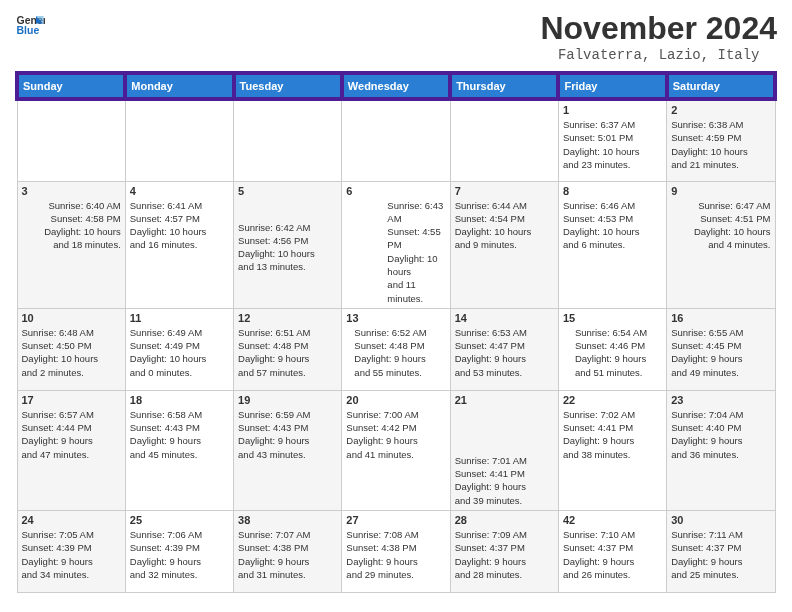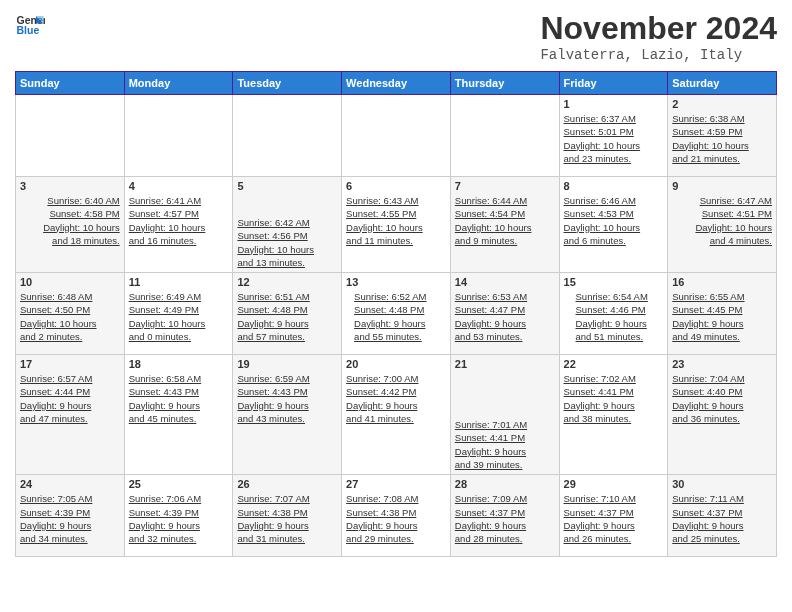--- a/index.html
+++ b/index.html
@@ -23,21 +23,21 @@
     .logo {
       display: flex;
       align-items: center;
       gap: 4px;
     }
     .logo-icon {
       width: 30px;
       height: 30px;
     }
     .title-block {
-      text-align: left;
+      text-align: center;
     }
     .month-title {
       font-size: 32px;
       font-weight: bold;
       color: #333;
     }
     .subtitle {
       font-size: 14px;
       color: #555;
       font-family: Liberation Mono, monospace;
@@ -47,21 +47,21 @@
       border-collapse: collapse;
       table-layout: fixed;
     }
     th {
       background-color: #2a7fd4;
       color: white;
       font-size: 11px;
       font-weight: bold;
       padding: 5px 4px;
       text-align: left;
-      border: 1px solid #4c1d95;
+      border: 4px solid #4c1d95;
     }
     td {
       border: 1px solid #ccc;
       vertical-align: top;
       padding: 3px 4px;
       font-size: 9.5px;
       color: #333;
       height: 82px;
       background: #fff;
     }
@@ -72,21 +72,20 @@
       background-color: #ffffff;
     }
     .day-num {
       font-weight: bold;
       font-size: 11px;
       display: block;
       margin-bottom: 2px;
     }
     .day-info {
       line-height: 1.4;
-      text-decoration: underline;
     }
     .empty {
       background: #fff !important;
     }
   </style>
 </head>
 <body>
 
 <div class="container">
   <div class="header">
@@ -155,21 +154,21 @@
           </td>
           <td>
             <span class="day-num">5</span>
             <div class="day-info" style="white-space: pre-line; margin-top: 24px;">Sunrise: 6:42 AM
 Sunset: 4:56 PM
 Daylight: 10 hours
 and 13 minutes.</div>
           </td>
           <td>
             <span class="day-num">6</span>
-            <div class="day-info" style="white-space: pre-line;">Sunrise: 6:43 AM
+            <div class="day-info" style="white-space: pre-line; margin-left: 41px;">Sunrise: 6:43 AM
 Sunset: 4:55 PM
 Daylight: 10 hours
 and 11 minutes.</div>
           </td>
           <td>
             <span class="day-num">7</span>
             <div class="day-info" style="white-space: pre-line;">Sunrise: 6:44 AM
 Sunset: 4:54 PM
 Daylight: 10 hours
 and 9 minutes.</div>
@@ -300,42 +299,42 @@
 and 34 minutes.</div>
           </td>
           <td>
             <span class="day-num">25</span>
             <div class="day-info" style="white-space: pre-line;">Sunrise: 7:06 AM
 Sunset: 4:39 PM
 Daylight: 9 hours
 and 32 minutes.</div>
           </td>
           <td>
-            <span class="day-num">26</span>
+            <span class="day-num">38</span>
             <div class="day-info" style="white-space: pre-line;">Sunrise: 7:07 AM
 Sunset: 4:38 PM
 Daylight: 9 hours
 and 31 minutes.</div>
           </td>
           <td>
             <span class="day-num">27</span>
             <div class="day-info" style="white-space: pre-line;">Sunrise: 7:08 AM
 Sunset: 4:38 PM
 Daylight: 9 hours
 and 29 minutes.</div>
           </td>
           <td>
             <span class="day-num">28</span>
             <div class="day-info" style="white-space: pre-line;">Sunrise: 7:09 AM
 Sunset: 4:37 PM
 Daylight: 9 hours
 and 28 minutes.</div>
           </td>
           <td>
-            <span class="day-num">29</span>
+            <span class="day-num">42</span>
             <div class="day-info" style="white-space: pre-line;">Sunrise: 7:10 AM
 Sunset: 4:37 PM
 Daylight: 9 hours
 and 26 minutes.</div>
           </td>
           <td>
             <span class="day-num">30</span>
             <div class="day-info" style="white-space: pre-line;">Sunrise: 7:11 AM
 Sunset: 4:37 PM
 Daylight: 9 hours

